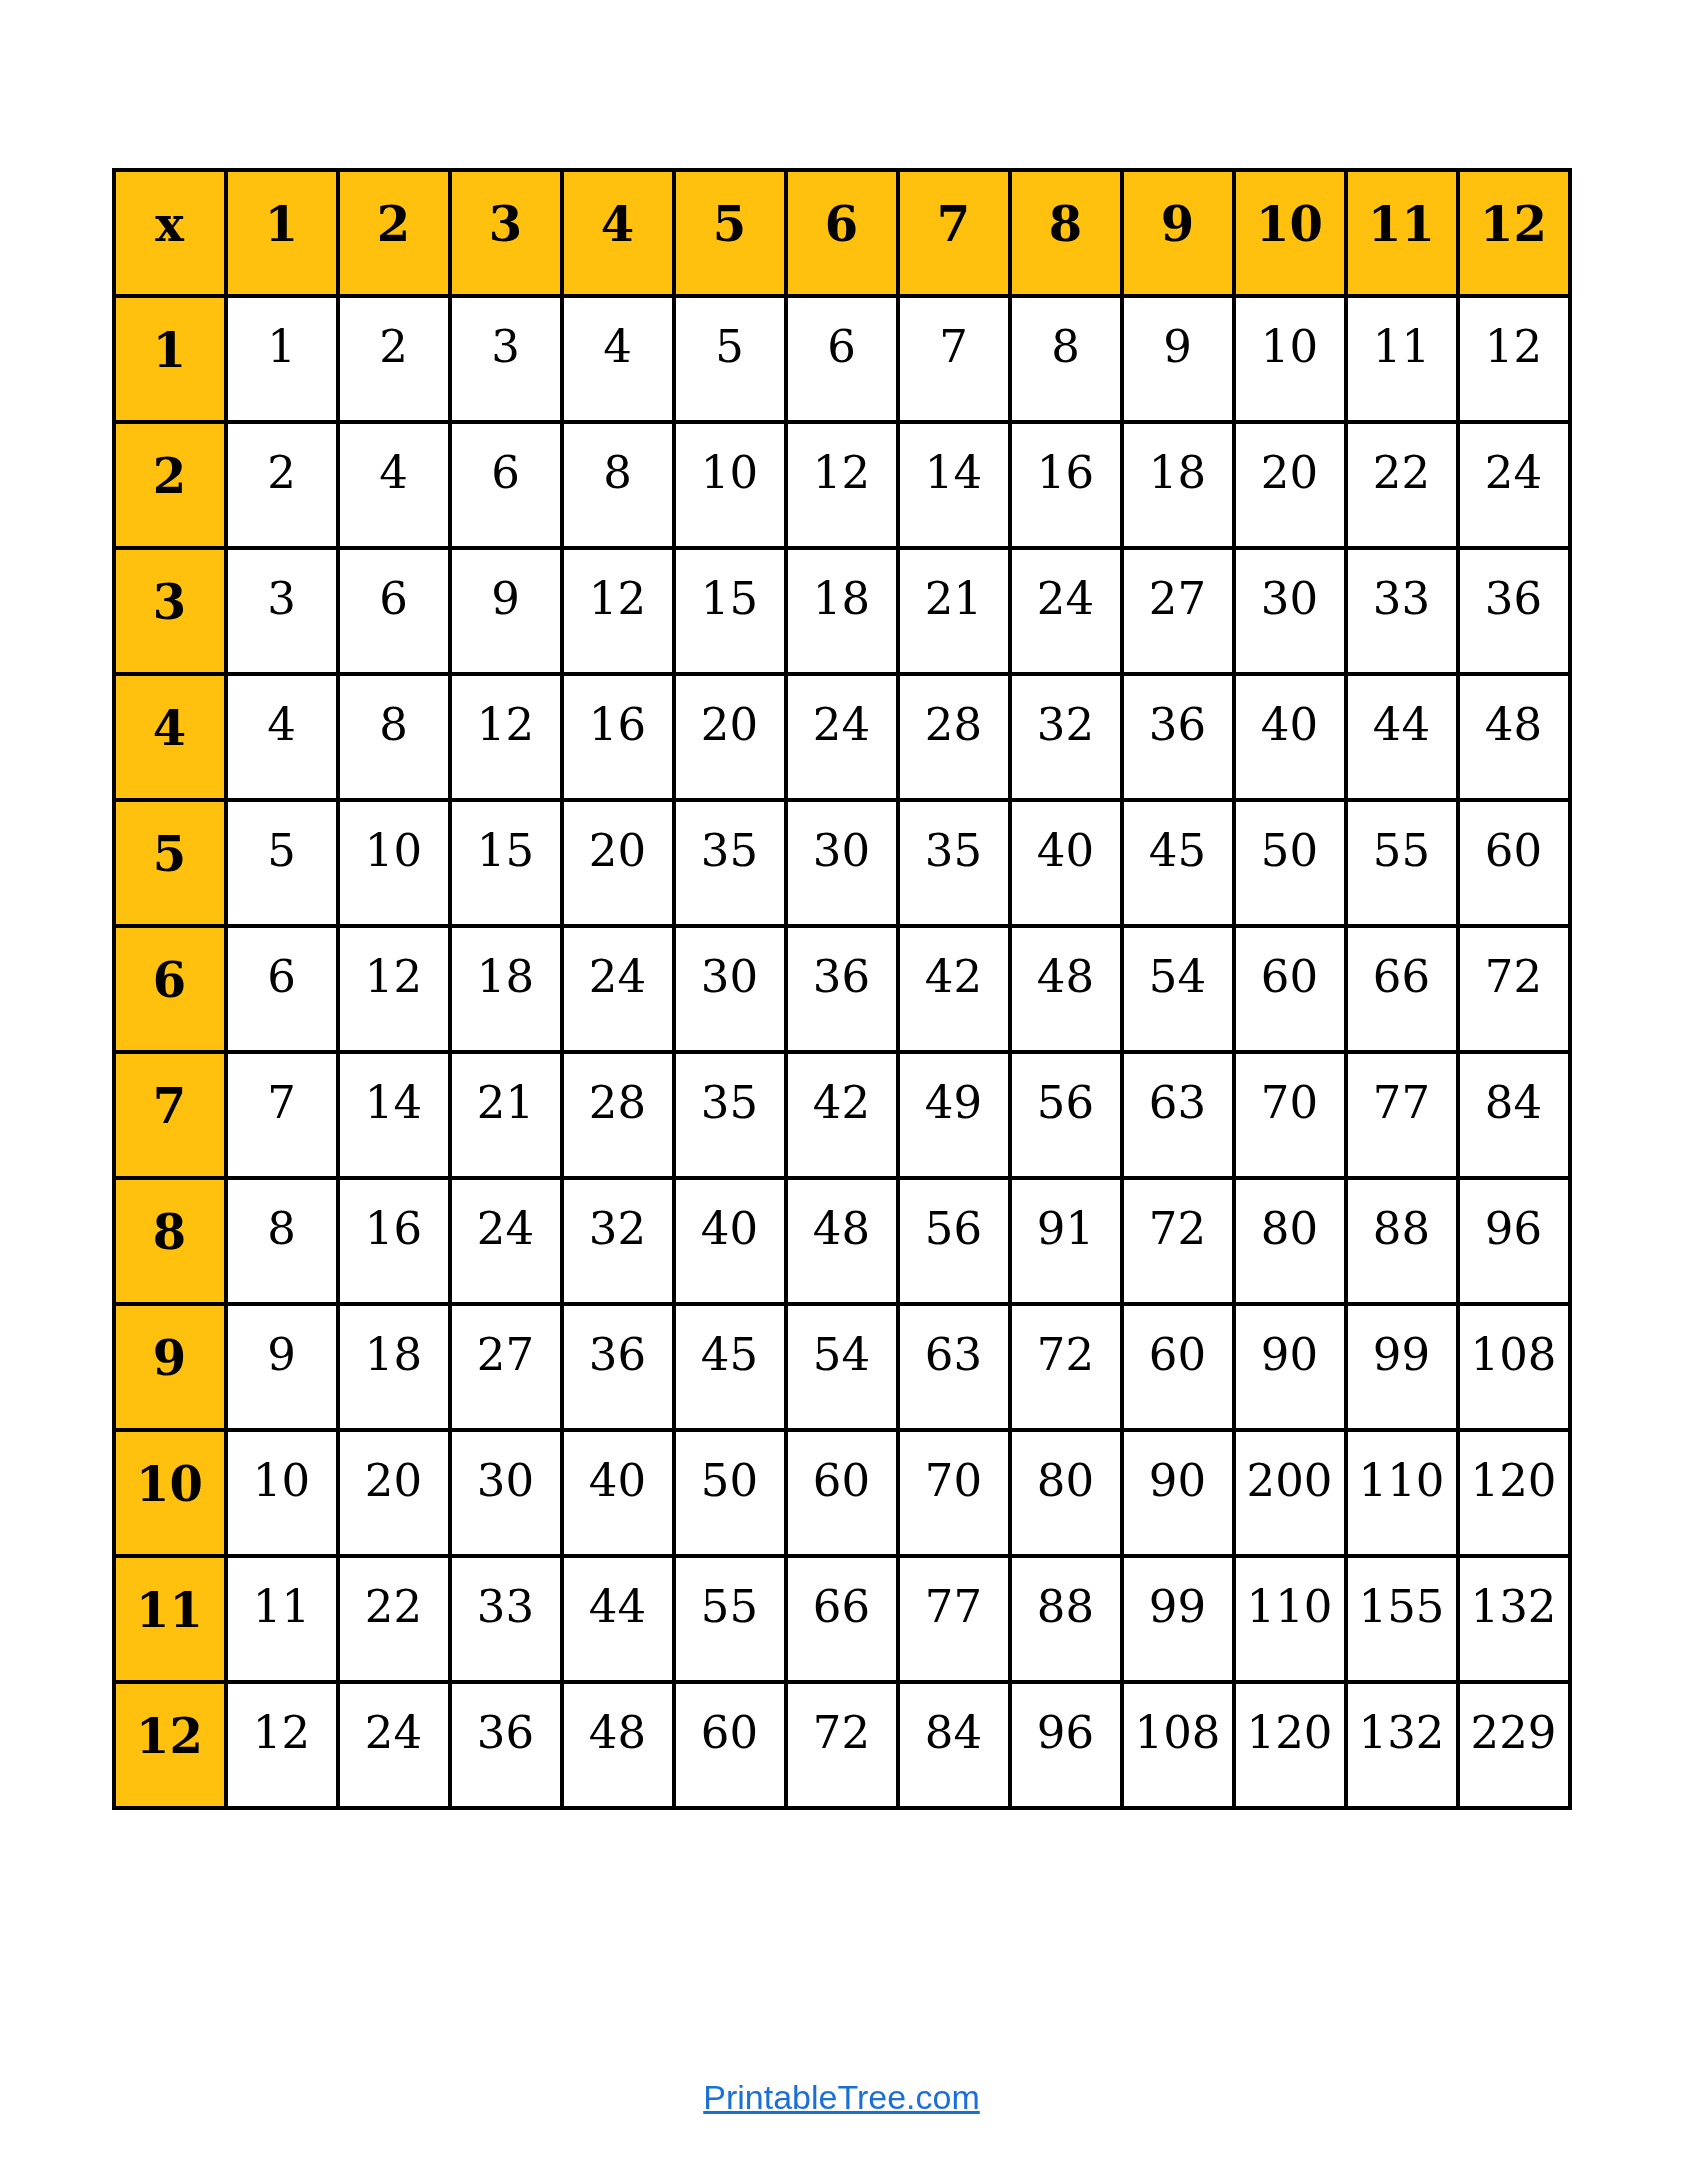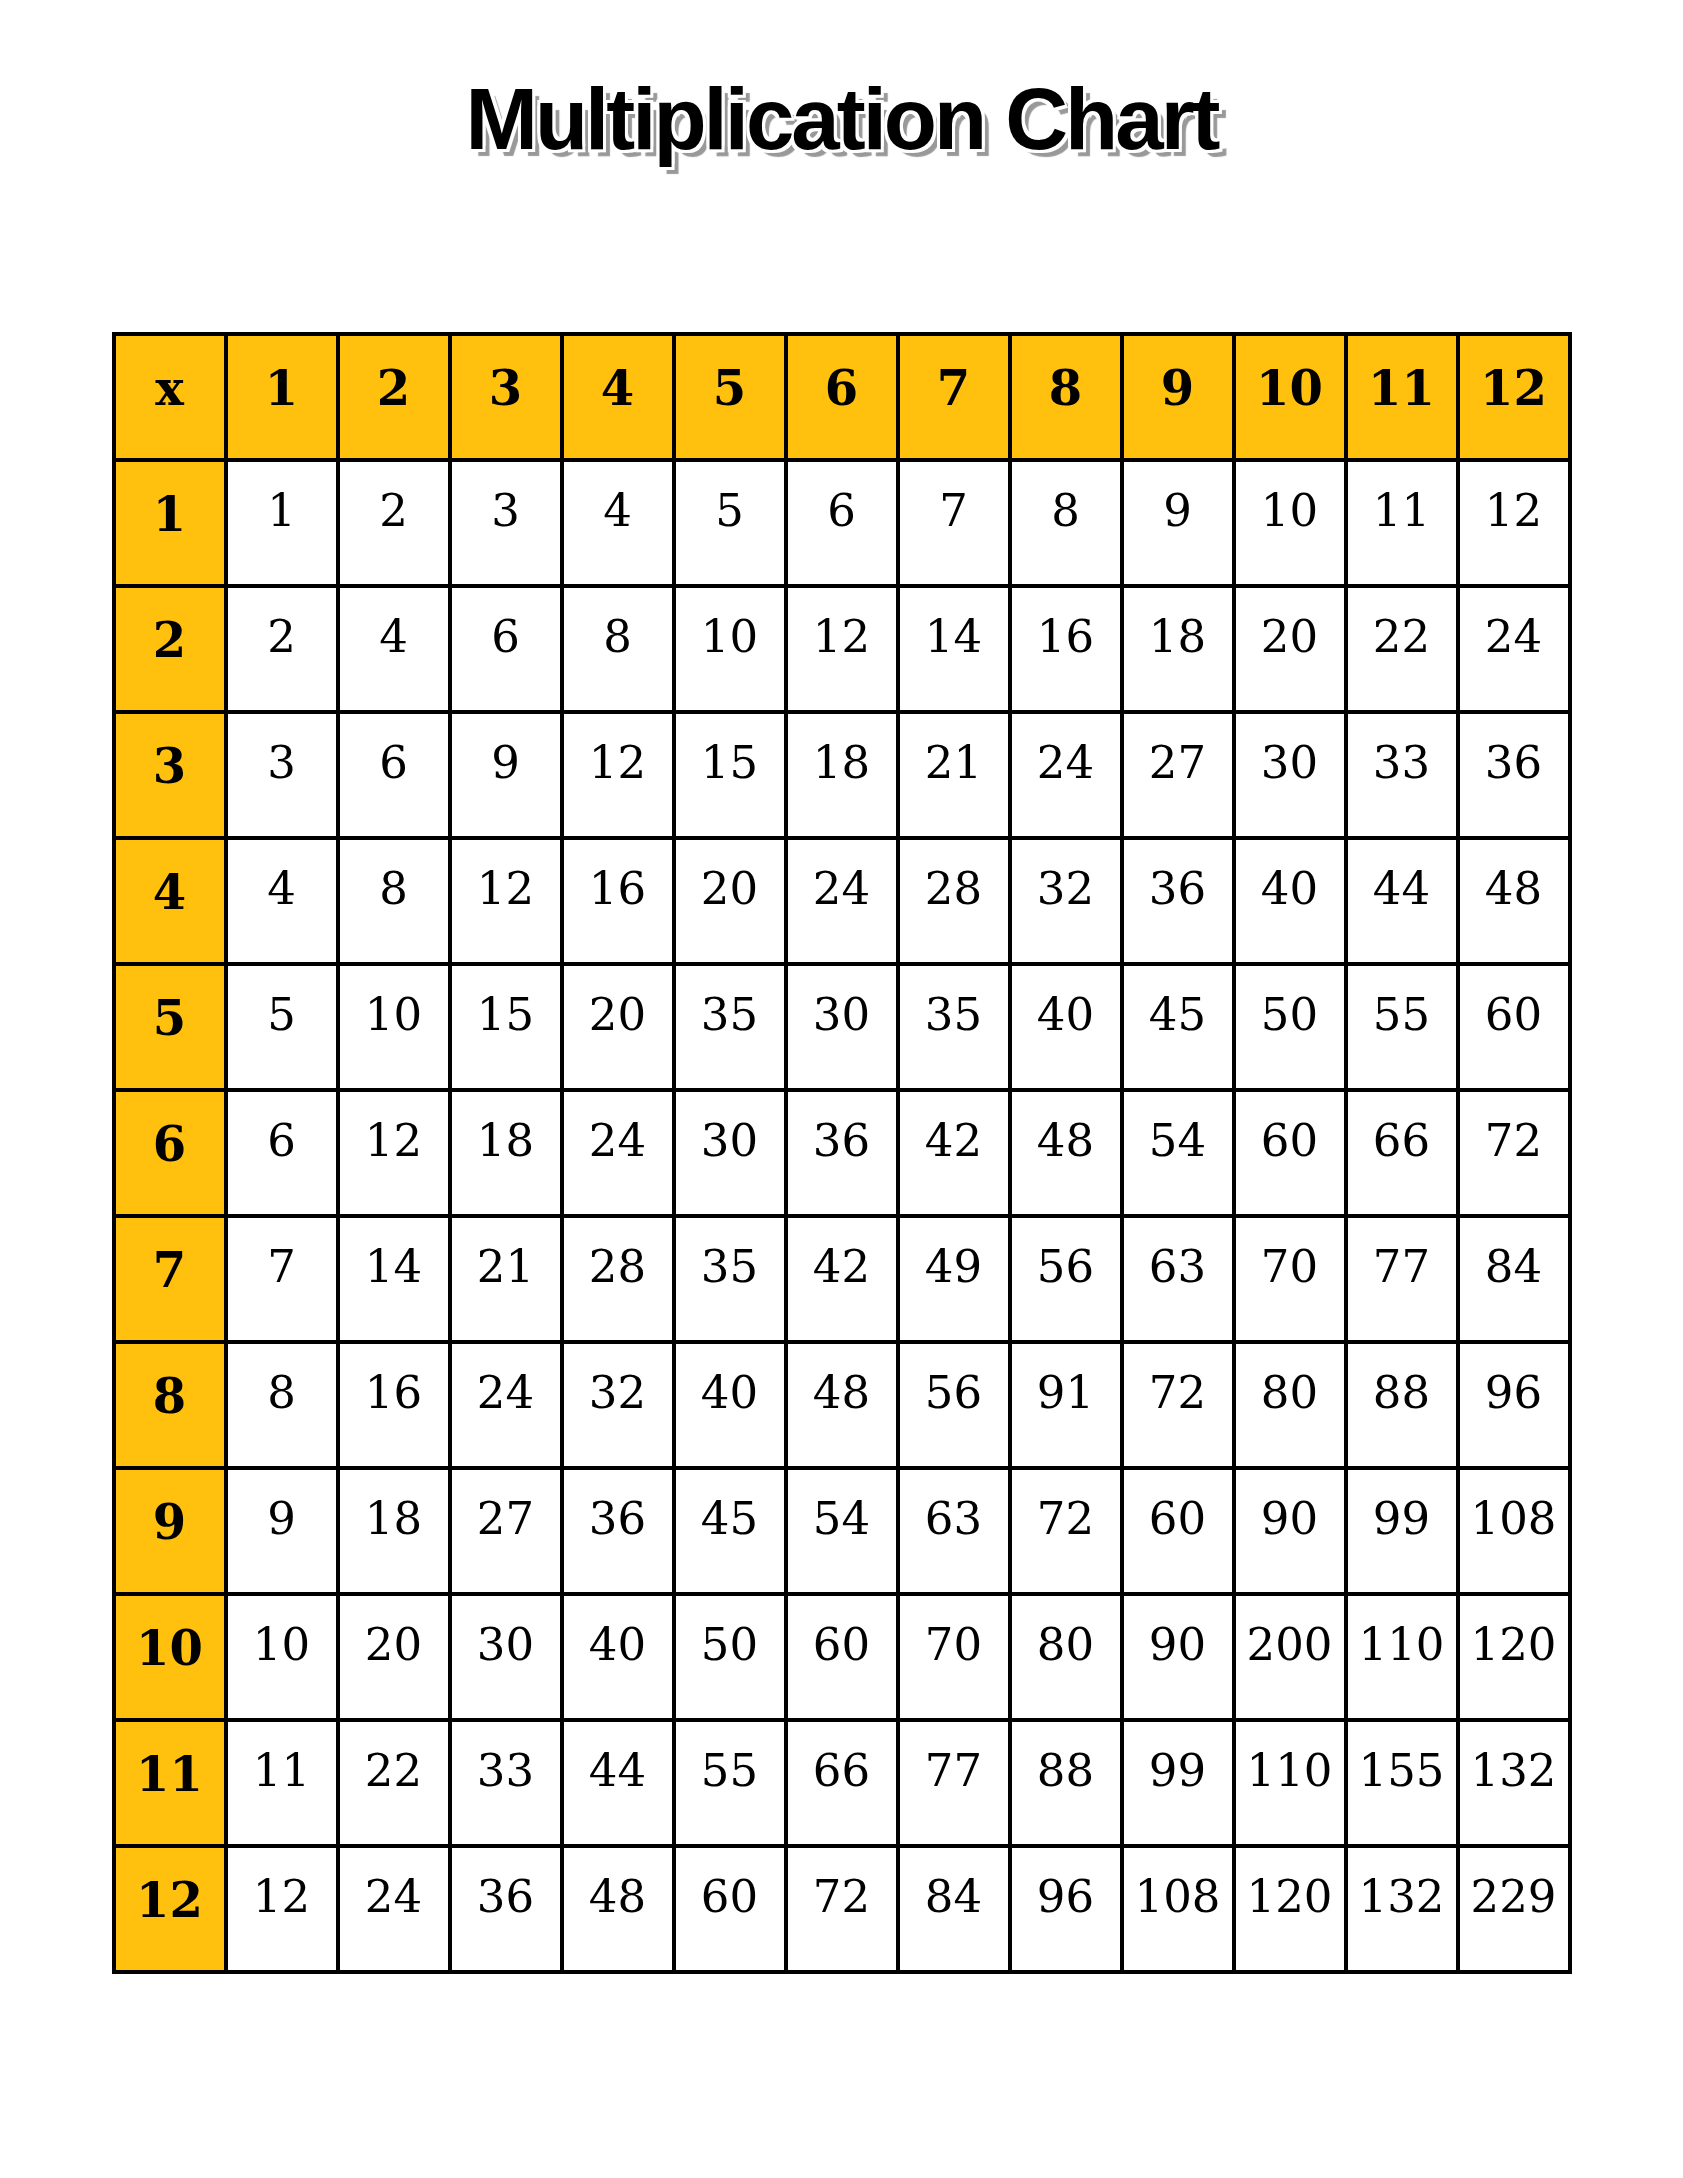--- a/index.html
+++ b/index.html
@@ -75,21 +75,20 @@
     color: #1B6FD8;
     text-decoration: underline;
     cursor: pointer;
   }
 </style>
 </head>
 <body>
 
 <div class="page">
 
-  <h1 class="title">Multiplication Chart</h1>
 
   <table class="mult">
     <tbody>
         <tr>
           <td class="hdr">x</td>
           <td class="hdr">1</td>
           <td class="hdr">2</td>
           <td class="hdr">3</td>
           <td class="hdr">4</td>
           <td class="hdr">5</td>
@@ -277,15 +276,18 @@
           <td>84</td>
           <td>96</td>
           <td>108</td>
           <td>120</td>
           <td>132</td>
           <td>229</td>
         </tr>
       </tbody>
   </table>
 
+  <div class="footer">
+    <a href="#">PrintableTree.com</a>
+  </div>
 
 </div>
 
 
 </body></html>

